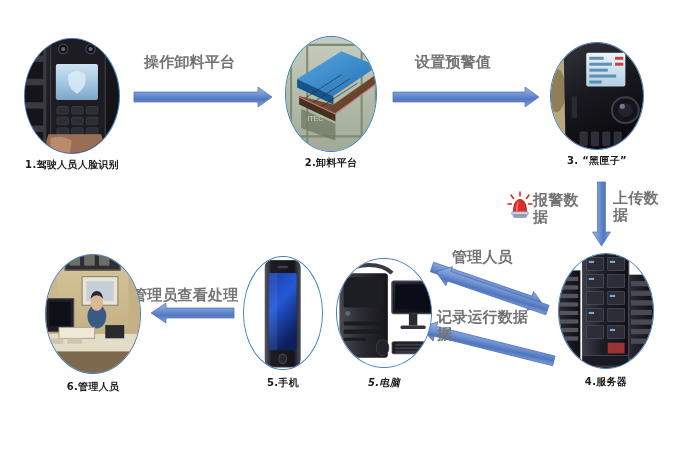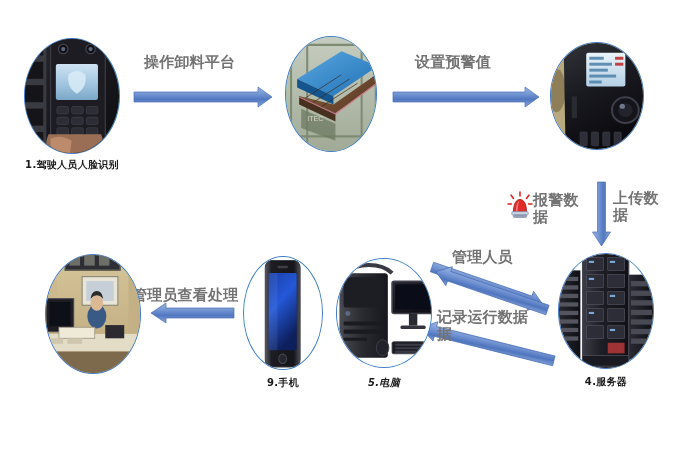--- a/index.html
+++ b/index.html
@@ -286,20 +286,21 @@
           <line x1="24" y1="64" x2="60" y2="42"></line>
           <line x1="32" y1="68" x2="68" y2="46"></line>
           <line x1="40" y1="72" x2="76" y2="50"></line>
         </g>
         <path d="M20,74 L54,88 L54,104 L20,92 Z" fill="#6d7a62" opacity="0.75"></path>
         <g fill="#e8e2d0" opacity="0.85" font-size="7" font-family="sans-serif">
           <text x="26" y="86">ITEC</text>
         </g>
       </svg>
     </div>
+    <div class="node-caption" style="top:120px;">2.卸料平台</div>
   </div>
 
   <div class="node" style="left:550px; top:42px; width:94px; height:108px;">
     <div class="node-oval" style="width:94px; height:108px;">
       <svg class="node-photo" viewBox="0 0 100 120" preserveAspectRatio="none">
         <defs>
           <linearGradient id="p3body" x1="0" y1="0" x2="0.4" y2="1">
             <stop offset="0%" stop-color="#33333a"></stop>
             <stop offset="50%" stop-color="#191920"></stop>
             <stop offset="100%" stop-color="#0a0a0e"></stop>
@@ -330,20 +331,21 @@
         <circle cx="75" cy="70" r="2.6" fill="#7f8fa6" opacity="0.8"></circle>
         <rect x="26" y="60" width="5" height="22" fill="#2a2a33"></rect>
         <g fill="#2e2e38" stroke="#44444f" stroke-width="0.5">
           <rect x="34" y="96" width="7" height="14" rx="1"></rect>
           <rect x="45" y="96" width="7" height="14" rx="1"></rect>
           <rect x="56" y="96" width="7" height="14" rx="1"></rect>
           <rect x="67" y="96" width="7" height="14" rx="1"></rect>
         </g>
       </svg>
     </div>
+    <div class="node-caption" style="top:112px;">3. “黑匣子”</div>
   </div>
 
   <div class="node" style="left:558px; top:253px; width:96px; height:116px;">
     <div class="node-oval" style="width:96px; height:116px;">
       <svg class="node-photo" viewBox="0 0 100 120" preserveAspectRatio="none">
         <defs>
           <linearGradient id="p4c" x1="0" y1="0" x2="1" y2="0">
             <stop offset="0%" stop-color="#3c3c46"></stop>
             <stop offset="40%" stop-color="#1e1e26"></stop>
             <stop offset="100%" stop-color="#101016"></stop>
@@ -458,21 +460,21 @@
           </linearGradient>
         </defs>
         <rect x="0" y="0" width="100" height="120" fill="#ffffff"></rect>
         <rect x="30" y="10" width="40" height="102" rx="7" fill="url(#p6body)" stroke="#3a3a44" stroke-width="1"></rect>
         <rect x="34" y="22" width="32" height="74" rx="1.5" fill="url(#p6screen)"></rect>
         <rect x="44" y="15" width="12" height="2.4" rx="1.2" fill="#3e3e48"></rect>
         <circle cx="50" cy="104" r="4.5" fill="#26262e" stroke="#4a4a55" stroke-width="1"></circle>
         <rect x="34" y="22" width="10" height="74" fill="#ffffff" opacity="0.07"></rect>
       </svg>
     </div>
-    <div class="node-caption" style="top:120px;">9.手机</div>
+    <div class="node-caption" style="top:120px;">5.手机</div>
   </div>
 
   <div class="node" style="left:45px; top:254px; width:96px; height:120px;">
     <div class="node-oval" style="width:96px; height:120px;">
       <svg class="node-photo" viewBox="0 0 100 120" preserveAspectRatio="none">
         <defs>
           <linearGradient id="p7wall" x1="0" y1="0" x2="0" y2="1">
             <stop offset="0%" stop-color="#d8c79c"></stop>
             <stop offset="100%" stop-color="#b9a578"></stop>
           </linearGradient>
@@ -496,15 +498,16 @@
         <rect x="0" y="78" width="100" height="16" fill="#e3ddc8"></rect>
         <rect x="0" y="94" width="100" height="26" fill="#7d6a4c"></rect>
         <rect x="18" y="72" width="34" height="10" fill="#efe9d8" stroke="#a09a88" stroke-width="0.8"></rect>
         <rect x="62" y="70" width="18" height="12" fill="#2a2a30"></rect>
         <g fill="#cfc6ae">
           <rect x="4" y="82" width="18" height="5"></rect>
           <rect x="26" y="82" width="14" height="5"></rect>
         </g>
       </svg>
     </div>
+    <div class="node-caption" style="top:126px;">6.管理人员</div>
   </div>
 
 </div>
 
 </body></html>

